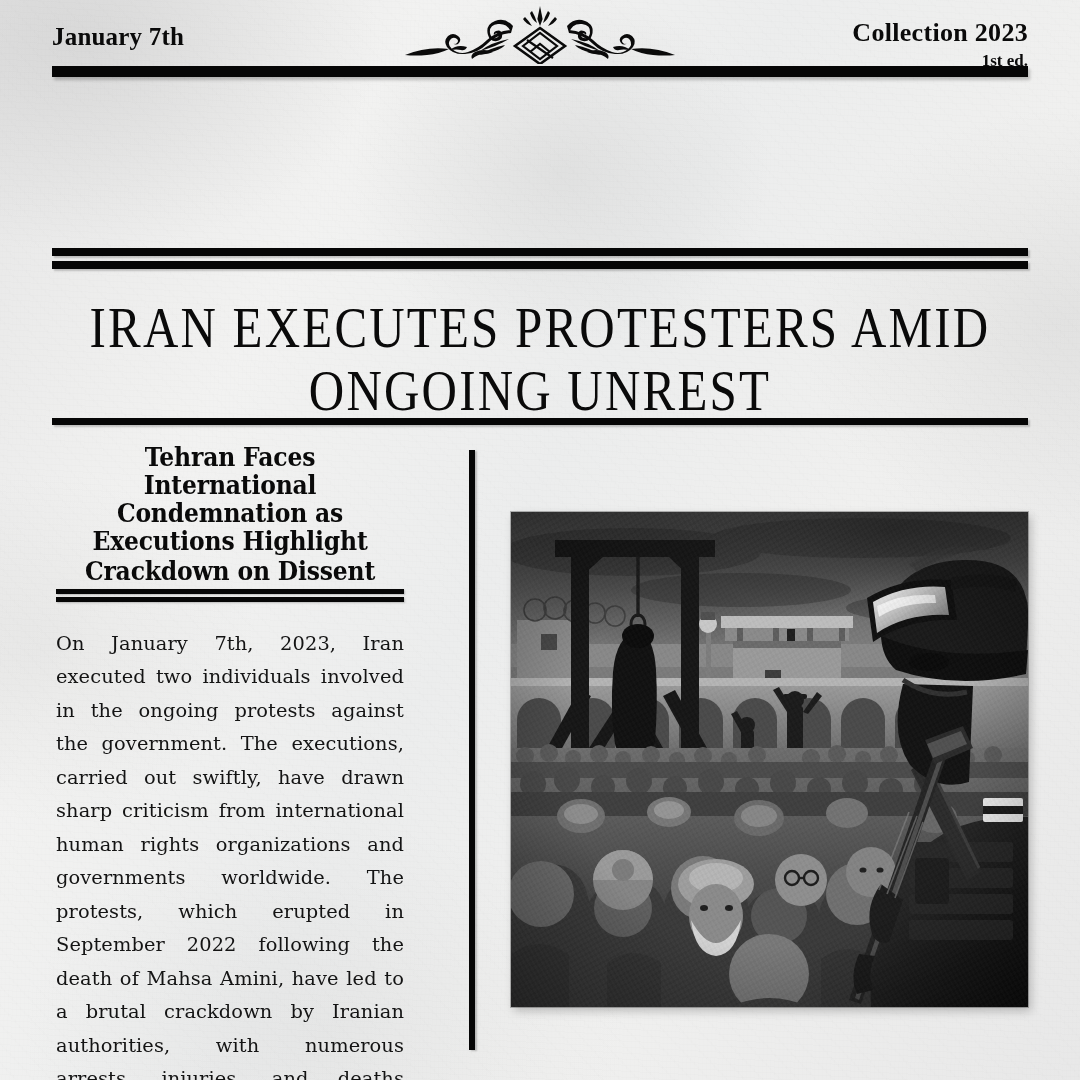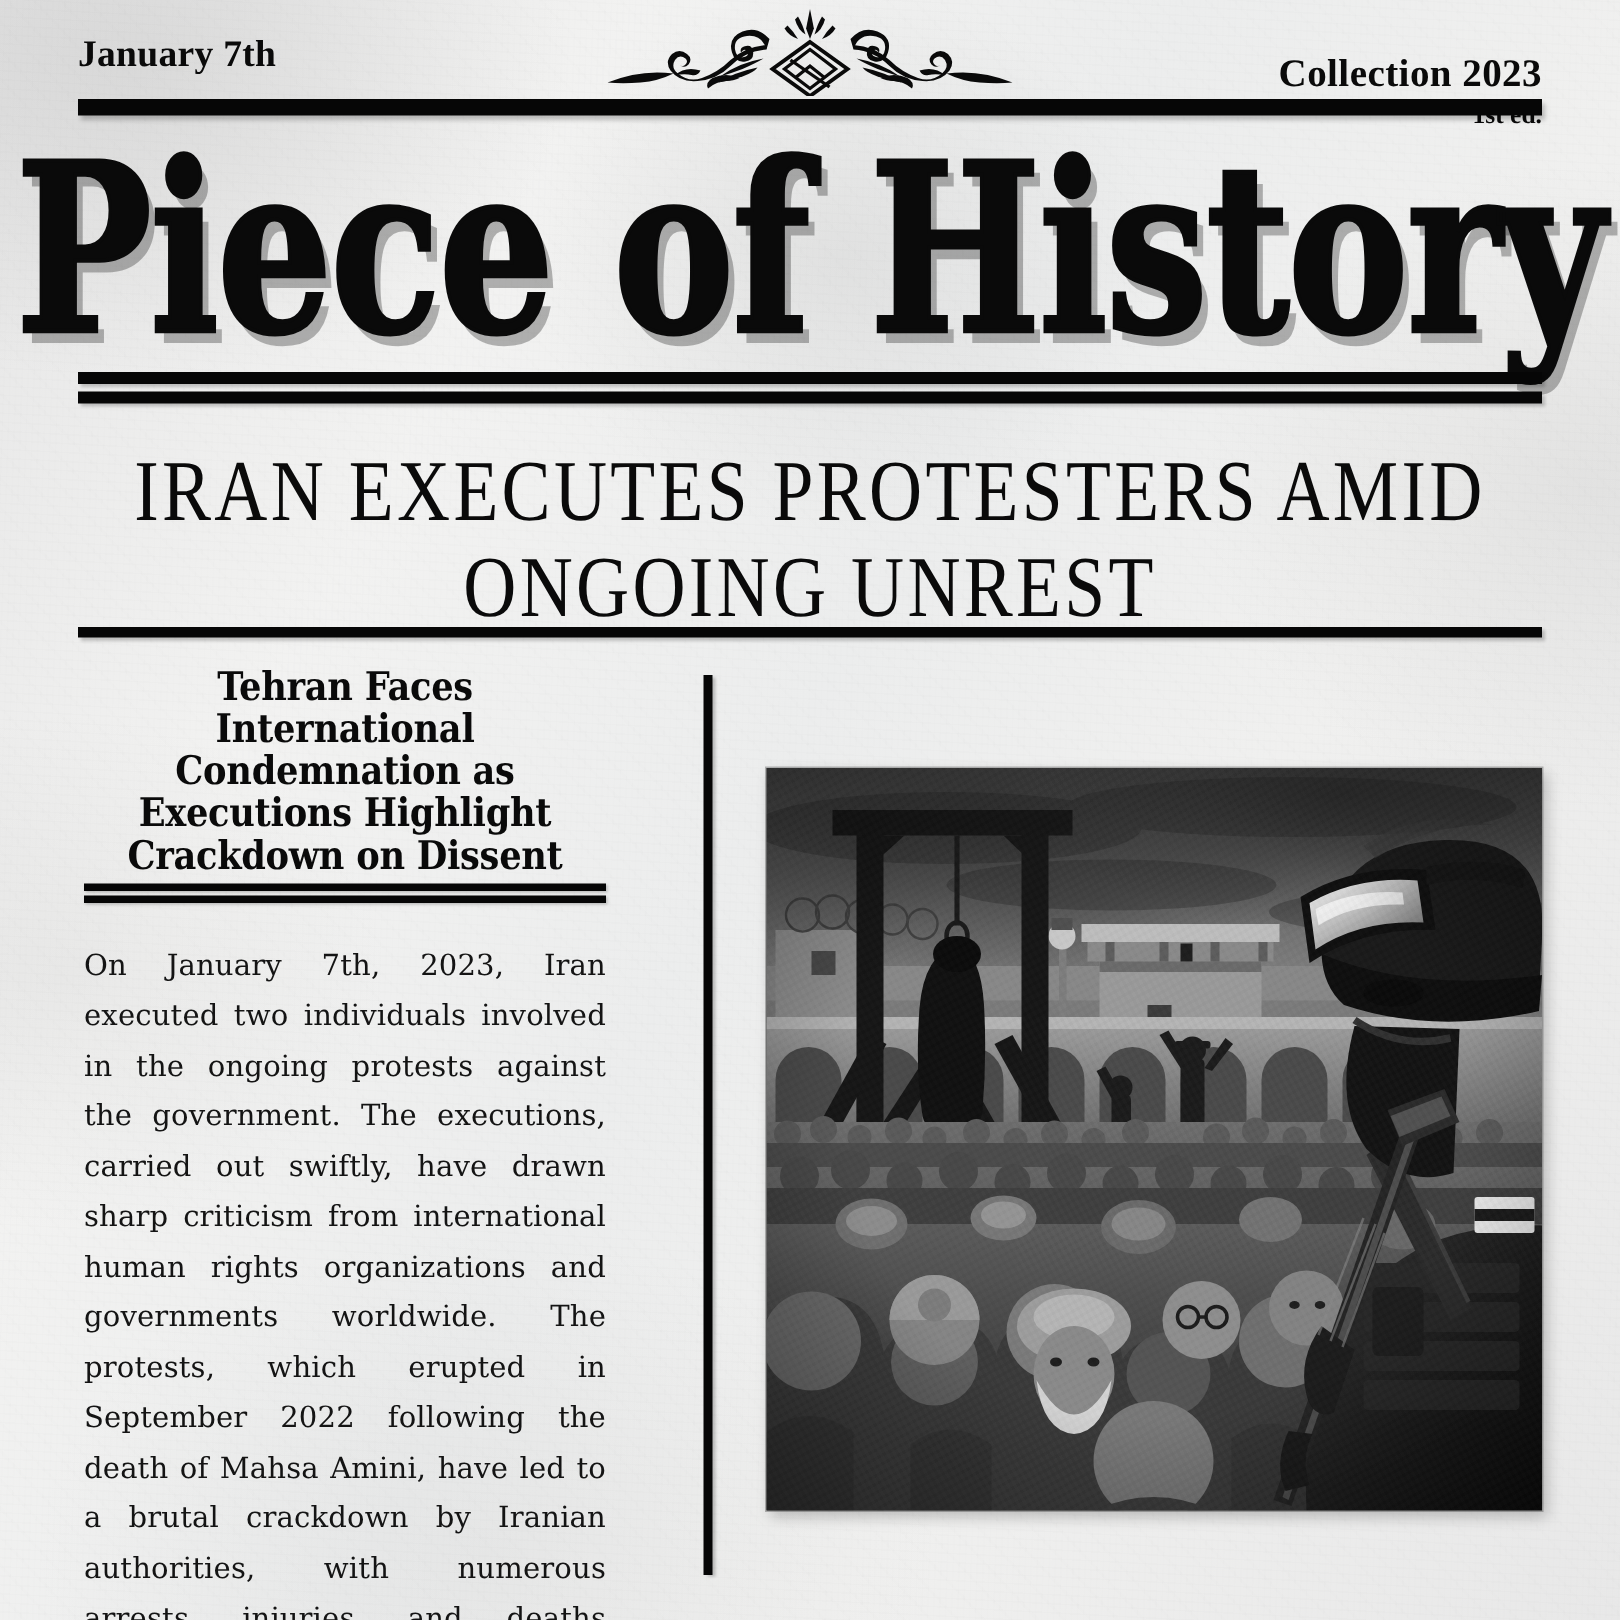--- a/index.html
+++ b/index.html
@@ -41,21 +41,21 @@
     height:56px;
   }
   .issue-date {
     font-family:"Liberation Serif","DejaVu Serif",serif;
     font-size:25px; font-weight:700; letter-spacing:.2px;
     line-height:1; padding-top:10px;
   }
   .edition-block { text-align:right; line-height:1; padding-top:6px; }
   .collection {
     font-family:"Liberation Serif","DejaVu Serif",serif;
-    font-size:26px; font-weight:700; letter-spacing:.3px; display:block;margin-top:16px;
+    font-size:26px; font-weight:700; letter-spacing:.3px; display:block;
   }
   .ed-sub {
     font-family:"Liberation Serif","DejaVu Serif",serif;
     font-size:17px; font-weight:700; display:block; margin-top:6px;
   }
 
   .ornament {
     position:absolute; left:50%; top:2px; transform:translateX(-50%);
     width:270px; height:62px;
   }
@@ -224,23 +224,20 @@
           <path d="M0 53 q22 -9 44 -6 q-10 5 -22 6 q-12 1 -22 0 Z"></path>
           <path d="M88 50 q-9 -4 -18 0 q-5 3 -3 7 q6 -5 12 -5 q5 0 9 -2 Z"></path>
           <path d="M62 45 q-10 -3 -17 3 q7 -1 11 0 q4 1 6 -3 Z"></path>
         </g>
       </g>
     </svg>
   </div>
 
   <div class="rule-thick"></div>
 
-  <div class="nameplate">
-    <span class="nameplate-text">Piece of History</span>
-  </div>
 
   <div class="rule-double-a">
     <i></i>
     <i></i>
   </div>
 
   <div class="headline">IRAN EXECUTES PROTESTERS AMID ONGOING UNREST</div>
 
   <div class="rule-single"></div>
 

